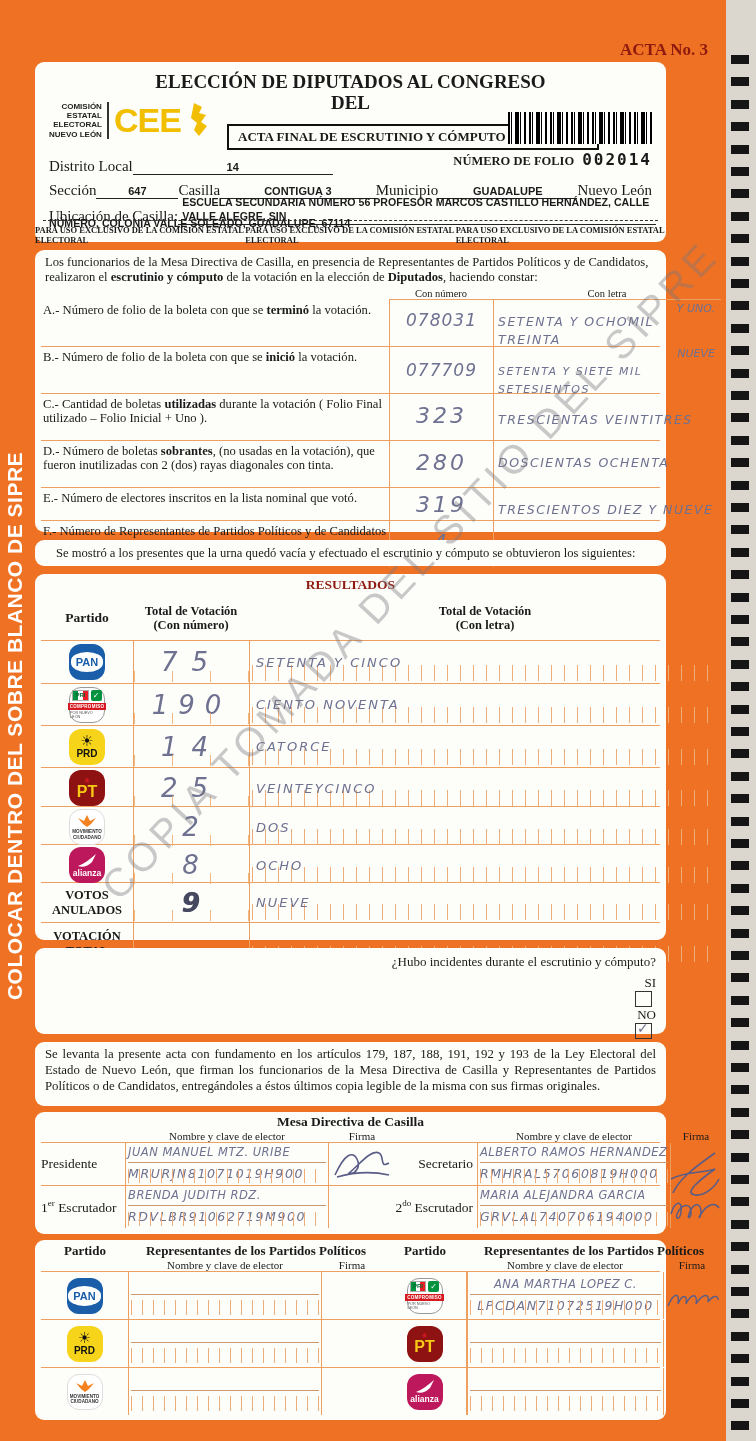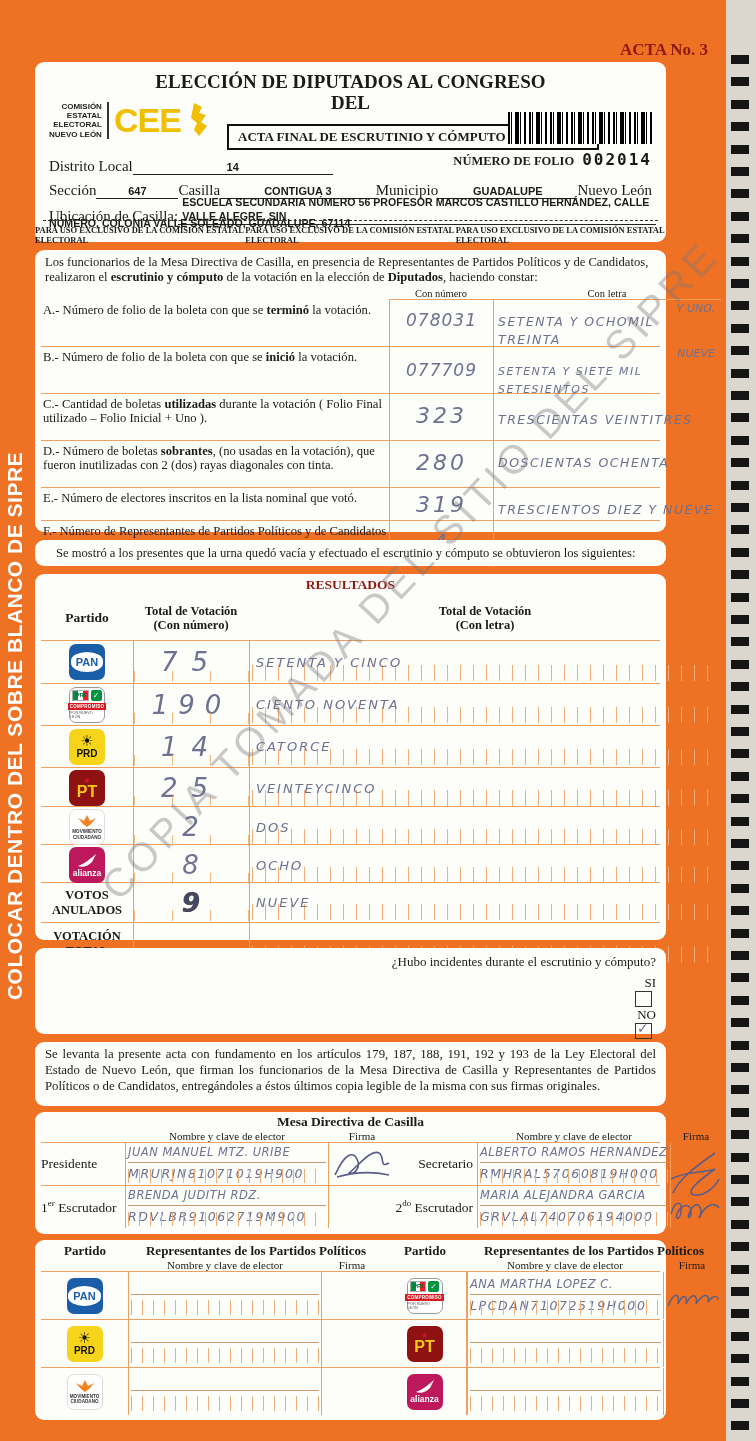--- a/index.html
+++ b/index.html
@@ -77,21 +77,21 @@
   .res-row .lc{border-left:1px solid #EDA05F;position:relative;display:flex;align-items:center;padding-left:6px;}
   .nc::after{content:"";position:absolute;left:0;right:0;bottom:1px;height:11px;
              background:repeating-linear-gradient(90deg,#F2B880 0 1px,transparent 1px 38px);}
   .lc::after{content:"";position:absolute;left:2px;right:2px;bottom:2px;height:16px;
              background:repeating-linear-gradient(90deg,#EFAE79 0 1px,transparent 1px 13px);}
   .res-num{font-size:26px;letter-spacing:14px;}
   .res-let{font-size:13px;letter-spacing:2px;position:relative;z-index:1;}
   .dark9{color:#46485f;font-weight:bold;text-shadow:.7px 0 #46485f;}
   .plab{font-weight:bold;font-size:12.5px;text-align:center;line-height:1.15;}
   
-  .logo{width:36px;height:36px;border-radius:7px;display:flex;flex-direction:column;align-items:center;
+  .logo{width:36px;height:36px;border-radius:12px;display:flex;flex-direction:column;align-items:center;
         justify-content:center;font-family:"Liberation Sans",sans-serif;box-sizing:border-box;}
   .l-pan{background:#1A5DA8;}
   .l-pan .oval{background:#fff;border-radius:50%/45%;padding:4px 5px;color:#1A5DA8;font-weight:800;font-size:11px;}
   .l-pri{background:#fff;border:1px solid #999;justify-content:flex-start;padding-top:2px;}
   .l-pri .two{display:flex;gap:2px;}
   .l-pri .pri-m{font-size:6px;font-weight:800;color:#fff;background:linear-gradient(90deg,#00923F 33%,#fff 33% 66%,#EE1C25 66%);
         border:1px solid #aaa;padding:1px 2px;color:#006B37;}
   .l-pri .chk{width:11px;height:11px;background:#00923F;color:#fff;font-size:8px;line-height:11px;text-align:center;border-radius:2px;}
   .l-pri .band{background:#D61920;color:#fff;font-size:4.5px;font-weight:bold;padding:1px 2px;margin-top:2px;letter-spacing:.3px;}
   .l-pri .sub{font-size:3.8px;color:#555;margin-top:1px;}
@@ -135,21 +135,21 @@
   .sig{position:absolute;z-index:3;}
   sup{font-size:9px;}
   
   .p-reps{top:1240px;height:180px;}
   .reps-hdr1,.reps-hdr2,.reps-row{display:grid;grid-template-columns:88px 192px 62px 84px 196px 58px;margin:0 6px;}
   .reps-hdr1 div{font-weight:bold;font-size:13px;text-align:center;padding-top:3px;}
   .reps-hdr1 .span2{grid-column:span 2;}
   .reps-hdr2 div{font-size:11px;text-align:center;}
   .reps-row{border-top:1px solid #EDA05F;height:47px;position:relative;}
   .reps-row .pc{display:flex;align-items:center;justify-content:center;border-right:1px solid #EDA05F;}
-  .reps-row .nm{position:relative;padding:2px 2px 0;}
+  .reps-row .nm{position:relative;padding:2px 2px 0;text-align:center;}
   .reps-row .nm2{border-left:1px solid #EDA05F;}
   .reps-row .fi{border-left:1px solid #EDA05F;position:relative;}
   .reps-row .nm .name{display:block;font-size:11.5px;letter-spacing:.5px;border-bottom:1px solid #C9996B;height:20px;line-height:20px;white-space:nowrap;}
   .reps-row .nm .clave{display:block;position:relative;font-size:12.5px;letter-spacing:1.6px;height:22px;line-height:22px;white-space:nowrap;}
   .reps-row .nm .clave::after{content:"";position:absolute;left:0;right:0;bottom:2px;height:15px;
       background:repeating-linear-gradient(90deg,#EFAE79 0 1px,transparent 1px 11px);}
 </style>
 </head>
 <body>
 

